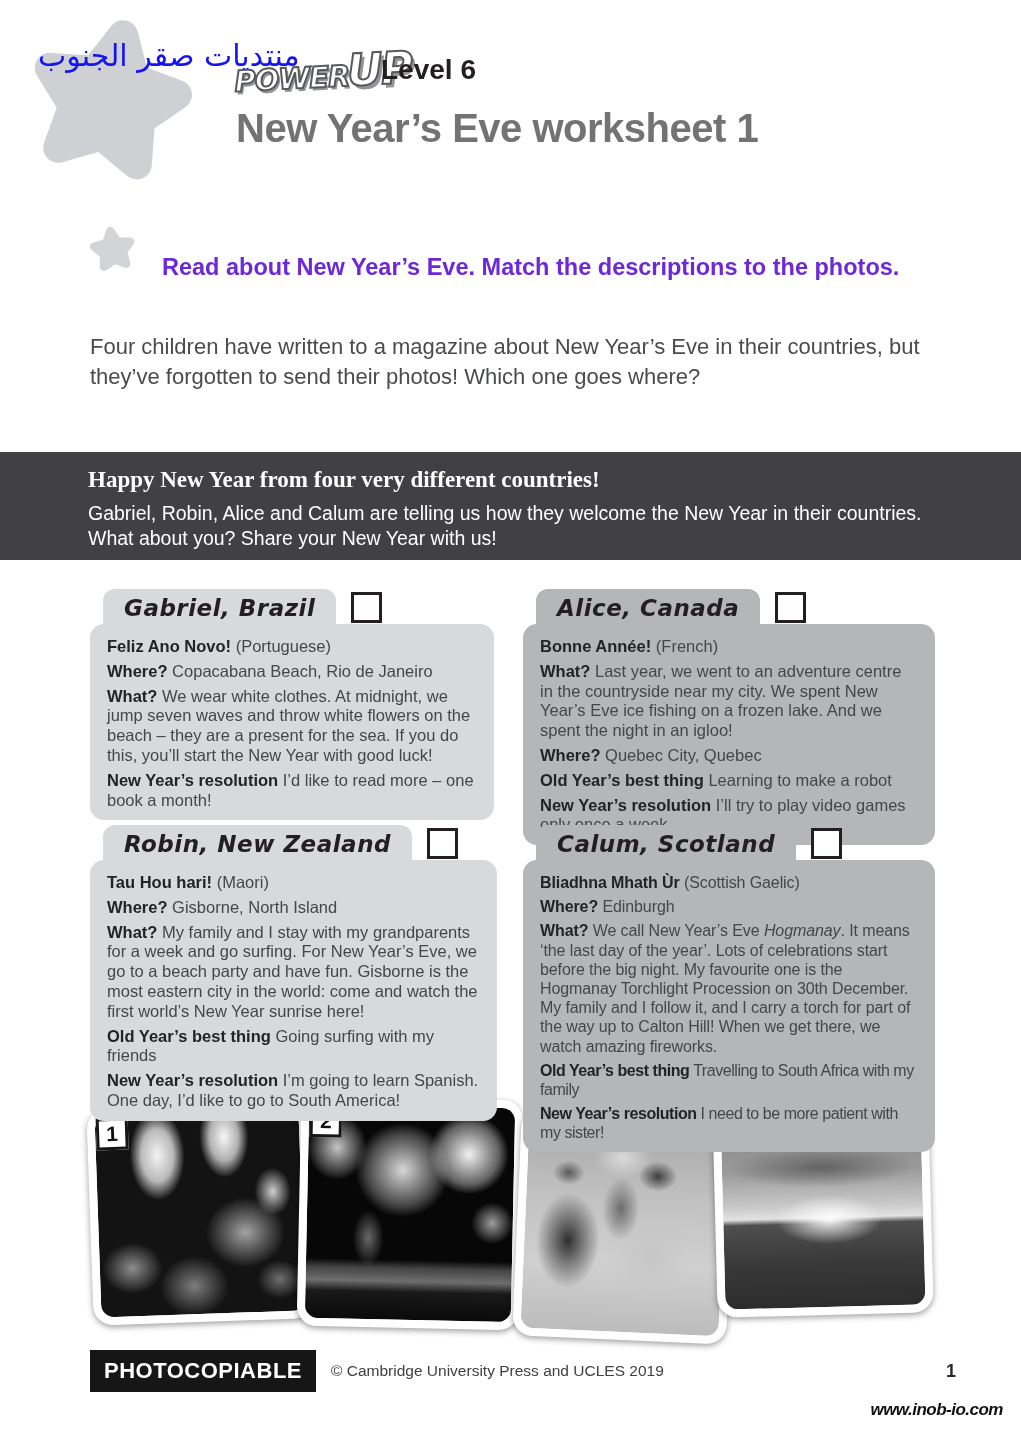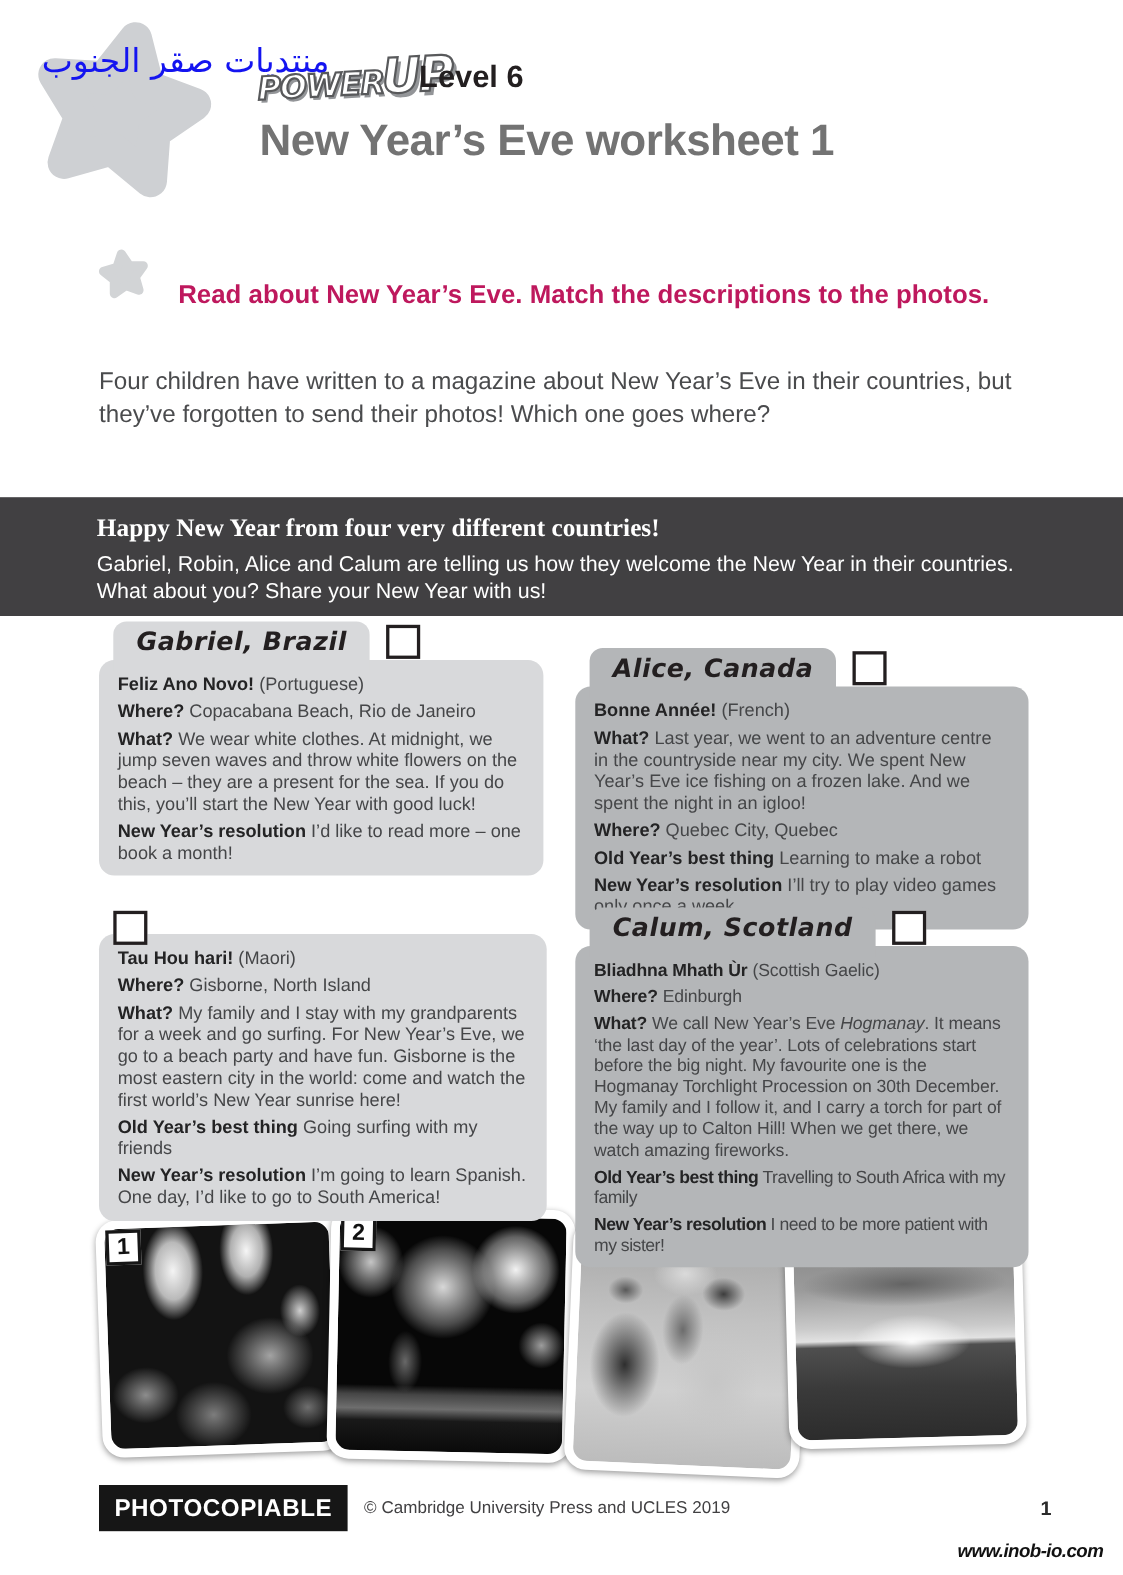--- a/index.html
+++ b/index.html
@@ -15,31 +15,31 @@
   .arabic-mark { position:absolute; left:38px; top:38px; font-size:30px; color:#1414f0; direction:rtl; font-family:"DejaVu Sans", sans-serif; }
   .logo { position:absolute; left:234px; top:46px; transform:rotate(-3deg); white-space:nowrap; }
   .logo .p1 { font-family:"DejaVu Sans", sans-serif; font-weight:bold; font-style:italic; font-size:29px; color:#fff;
               -webkit-text-stroke:2px #58595b; text-shadow:2px 3px 0 #939598; letter-spacing:-1px; }
   .logo .p2 { font-family:"DejaVu Sans", sans-serif; font-weight:bold; font-style:italic; font-size:44px; color:#fff;
               -webkit-text-stroke:2px #58595b; text-shadow:3px 4px 0 #939598; letter-spacing:-2px; margin-left:-2px; }
   .level { position:absolute; left:381px; top:54px; font-size:28px; font-weight:800; color:#231f20; }
   .title { position:absolute; left:236px; top:106px; font-size:40px; font-weight:700; color:#737373; letter-spacing:-0.5px; }
 
   
-  .instruction { position:absolute; left:162px; top:254px; width:800px; font-size:23.5px; font-weight:800; color:#be185d; }
+  .instruction { position:absolute; left:162px; top:254px; width:800px; font-size:23.5px; font-weight:800; color:#6d28d9; }
   .intro { position:absolute; left:90px; top:332px; width:848px; font-size:22px; color:#4a4b4d; line-height:1.38; }
 
   
   .banner { position:absolute; left:0; top:452px; width:1021px; height:108px; background:#414042; padding:15px 40px 0 88px; }
   .banner-title { font-family:"Liberation Serif", serif; font-weight:700; font-size:23px; color:#fff; margin-bottom:8px; }
   .banner-sub { font-size:19.5px; color:#fff; line-height:1.3; }
 
   
   .card { position:absolute; }
-  .card-gabriel { left:90px; top:565px; width:404px; }
+  .card-gabriel { left:90px; top:589px; width:404px; }
   .card-alice  { left:523px; top:589px; width:412px; }
   .card-robin  { left:90px; top:825px; width:407px; }
   .card-calum  { left:523px; top:825px; width:412px; }
   .card-head { display:flex; align-items:flex-start; gap:15px; padding-left:13px; position:relative; z-index:2; }
   .tab { border-radius:12px 12px 0 0; padding:6px 21px 13px; font-family:"DejaVu Sans", sans-serif;
          font-style:italic; font-weight:bold; font-size:23px; color:#231f20; letter-spacing:0.5px; }
   .checkbox { width:31px; height:31px; background:#fff; border:3px solid #231f20; margin-top:3px; flex:none; }
   .card-body { position:relative; z-index:1; margin-top:-10px; border-radius:14px; padding:13px 17px 10px;
                font-size:16.5px; line-height:1.2; color:#454648; }
   .light { background:#d8d9db; }
@@ -151,20 +151,21 @@
       <p><span class="b">Bonne Année!</span> <span>(French)</span></p>
       <p><span class="b">What?</span> <span>Last year, we went to an adventure centre in the countryside near my city. We spent New Year’s Eve ice fishing on a frozen lake. And we spent the night in an igloo!</span></p>
       <p><span class="b">Where?</span> <span>Quebec City, Quebec</span></p>
       <p><span class="b">Old Year’s best thing</span> <span>Learning to make a robot</span></p>
       <p><span class="b">New Year’s resolution</span> <span>I’ll try to play video games only once a week.</span></p>
     </div>
   </div>
 
   <div class="card card-robin">
     <div class="card-head">
+      <div class="tab light">Robin, New Zealand</div>
       <div class="checkbox"></div>
     </div>
     <div class="card-body light">
       <p><span class="b">Tau Hou hari!</span> <span>(Maori)</span></p>
       <p><span class="b">Where?</span> <span>Gisborne, North Island</span></p>
       <p><span class="b">What?</span> <span>My family and I stay with my grandparents for a week and go surfing. For New Year’s Eve, we go to a beach party and have fun. Gisborne is the most eastern city in the world: come and watch the first world’s New Year sunrise here!</span></p>
       <p><span class="b">Old Year’s best thing</span> <span>Going surfing with my friends</span></p>
       <p><span class="b">New Year’s resolution</span> <span>I’m going to learn Spanish. One day, I’d like to go to South America!</span></p>
     </div>
   </div>

